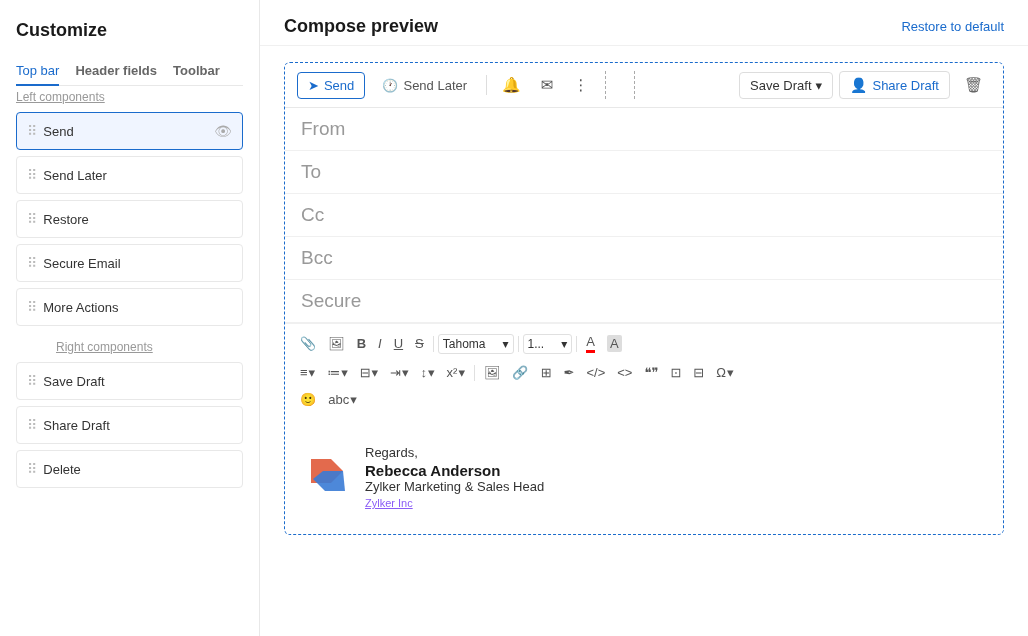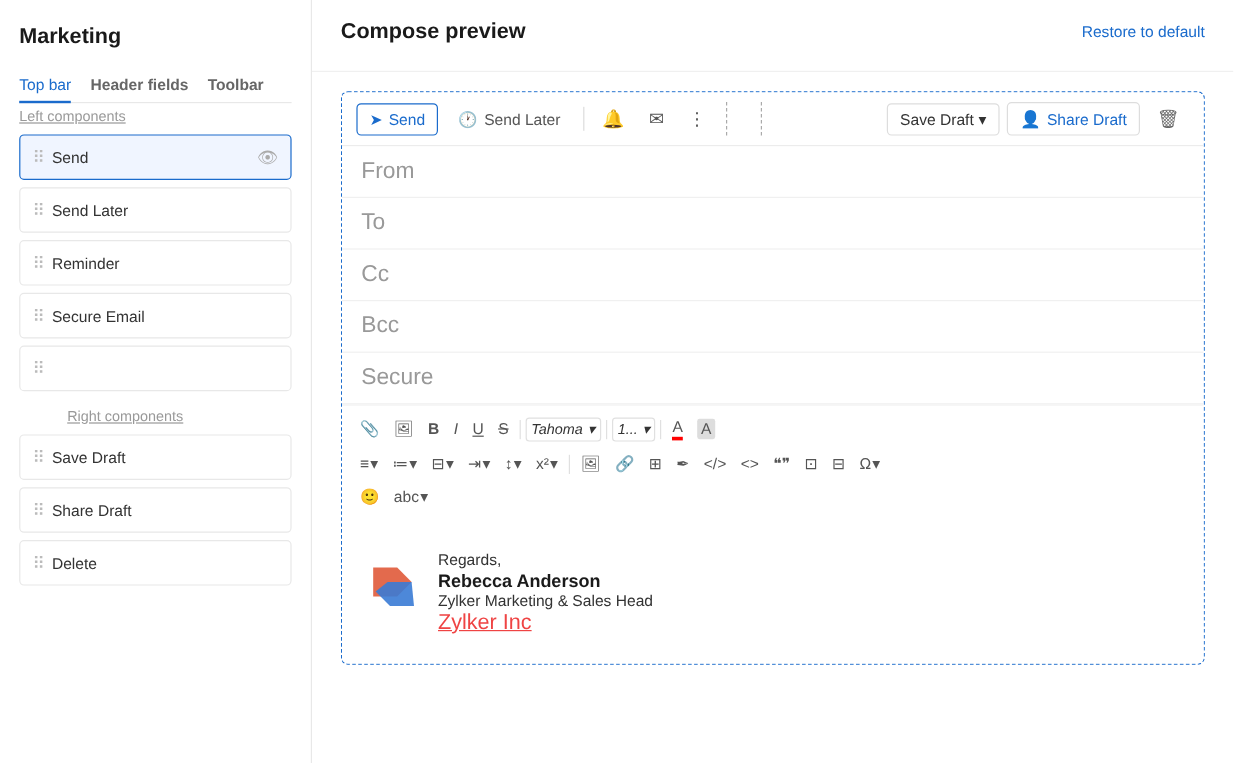--- a/index.html
+++ b/index.html
@@ -79,21 +79,21 @@
     .main {
       flex: 1;
       display: flex;
       flex-direction: column;
       overflow: hidden;
     }
     .main-header {
       display: flex;
       align-items: center;
       justify-content: space-between;
-      padding: 16px 24px 22px 24px;
+      padding: 16px 24px 8px 24px;
       border-bottom: 1px solid #f0f0f0;
     }
     .main-title {
       font-size: 18px;
       font-weight: 600;
       color: #1a1a1a;
     }
     .restore-link {
       color: #1a6bcc;
       font-size: 13px;
@@ -251,28 +251,27 @@
     }
     .fmt-divider {
       width: 1px;
       height: 16px;
       background: #e0e0e0;
       margin: 0 2px;
     }
     .font-selector {
       display: flex;
       align-items: center;
-      gap: 4px;
+      gap: 17px;
       font-size: 12px;
       color: #333;
       padding: 2px 4px;
       border: 1px solid #e0e0e0;
       border-radius: 3px;
       cursor: pointer;
-      font-style: italic;
     }
 
     
     .signature-area {
       padding: 16px;
       min-height: 80px;
       background: #fff;
     }
     .sig-regards {
       font-size: 13px;
@@ -282,22 +281,22 @@
     .sig-name {
       font-size: 15px;
       font-weight: 700;
       color: #1a1a1a;
     }
     .sig-title {
       font-size: 13px;
       color: #333;
     }
     .sig-company-link {
-      font-size: 18px;
-      color: #ef4444;
+      font-size: 11px;
+      color: #8b5cf6;
       text-decoration: underline;
     }
     .sig-logo {
       float: left;
       width: 52px;
       height: 52px;
       margin-right: 12px;
       margin-top: 4px;
     }
     .sig-info {
@@ -306,49 +305,50 @@
     .sig-container {
       display: flex;
       align-items: flex-start;
       padding: 8px 0;
     }
   </style>
 </head>
 <body>
 
 <div class="sidebar">
-  <div class="sidebar-title">Marketing</div>
+  <div class="sidebar-title">Customize</div>
 
   <div class="sidebar-tabs">
     <div class="sidebar-tab active">Top bar</div>
     <div class="sidebar-tab">Header fields</div>
     <div class="sidebar-tab">Toolbar</div>
   </div>
 
   <div class="section-label">Left components</div>
 
   <div class="component-item active-item">
     <span class="move-icon">⠿</span>
     <span class="item-label">Send</span>
     <span class="eye-icon">👁</span>
   </div>
   <div class="component-item">
     <span class="move-icon">⠿</span>
     <span class="item-label">Send Later</span>
   </div>
   <div class="component-item">
     <span class="move-icon">⠿</span>
-    <span class="item-label">Reminder</span>
+    <span class="item-label">Restore</span>
   </div>
   <div class="component-item">
     <span class="move-icon">⠿</span>
     <span class="item-label">Secure Email</span>
   </div>
   <div class="component-item">
     <span class="move-icon">⠿</span>
+    <span class="item-label">More Actions</span>
   </div>
 
   <div class="section-label" style="margin-top:14px;margin-left:40px;">Right components</div>
 
   <div class="component-item">
     <span class="move-icon">⠿</span>
     <span class="item-label">Save Draft</span>
   </div>
   <div class="component-item">
     <span class="move-icon">⠿</span>

